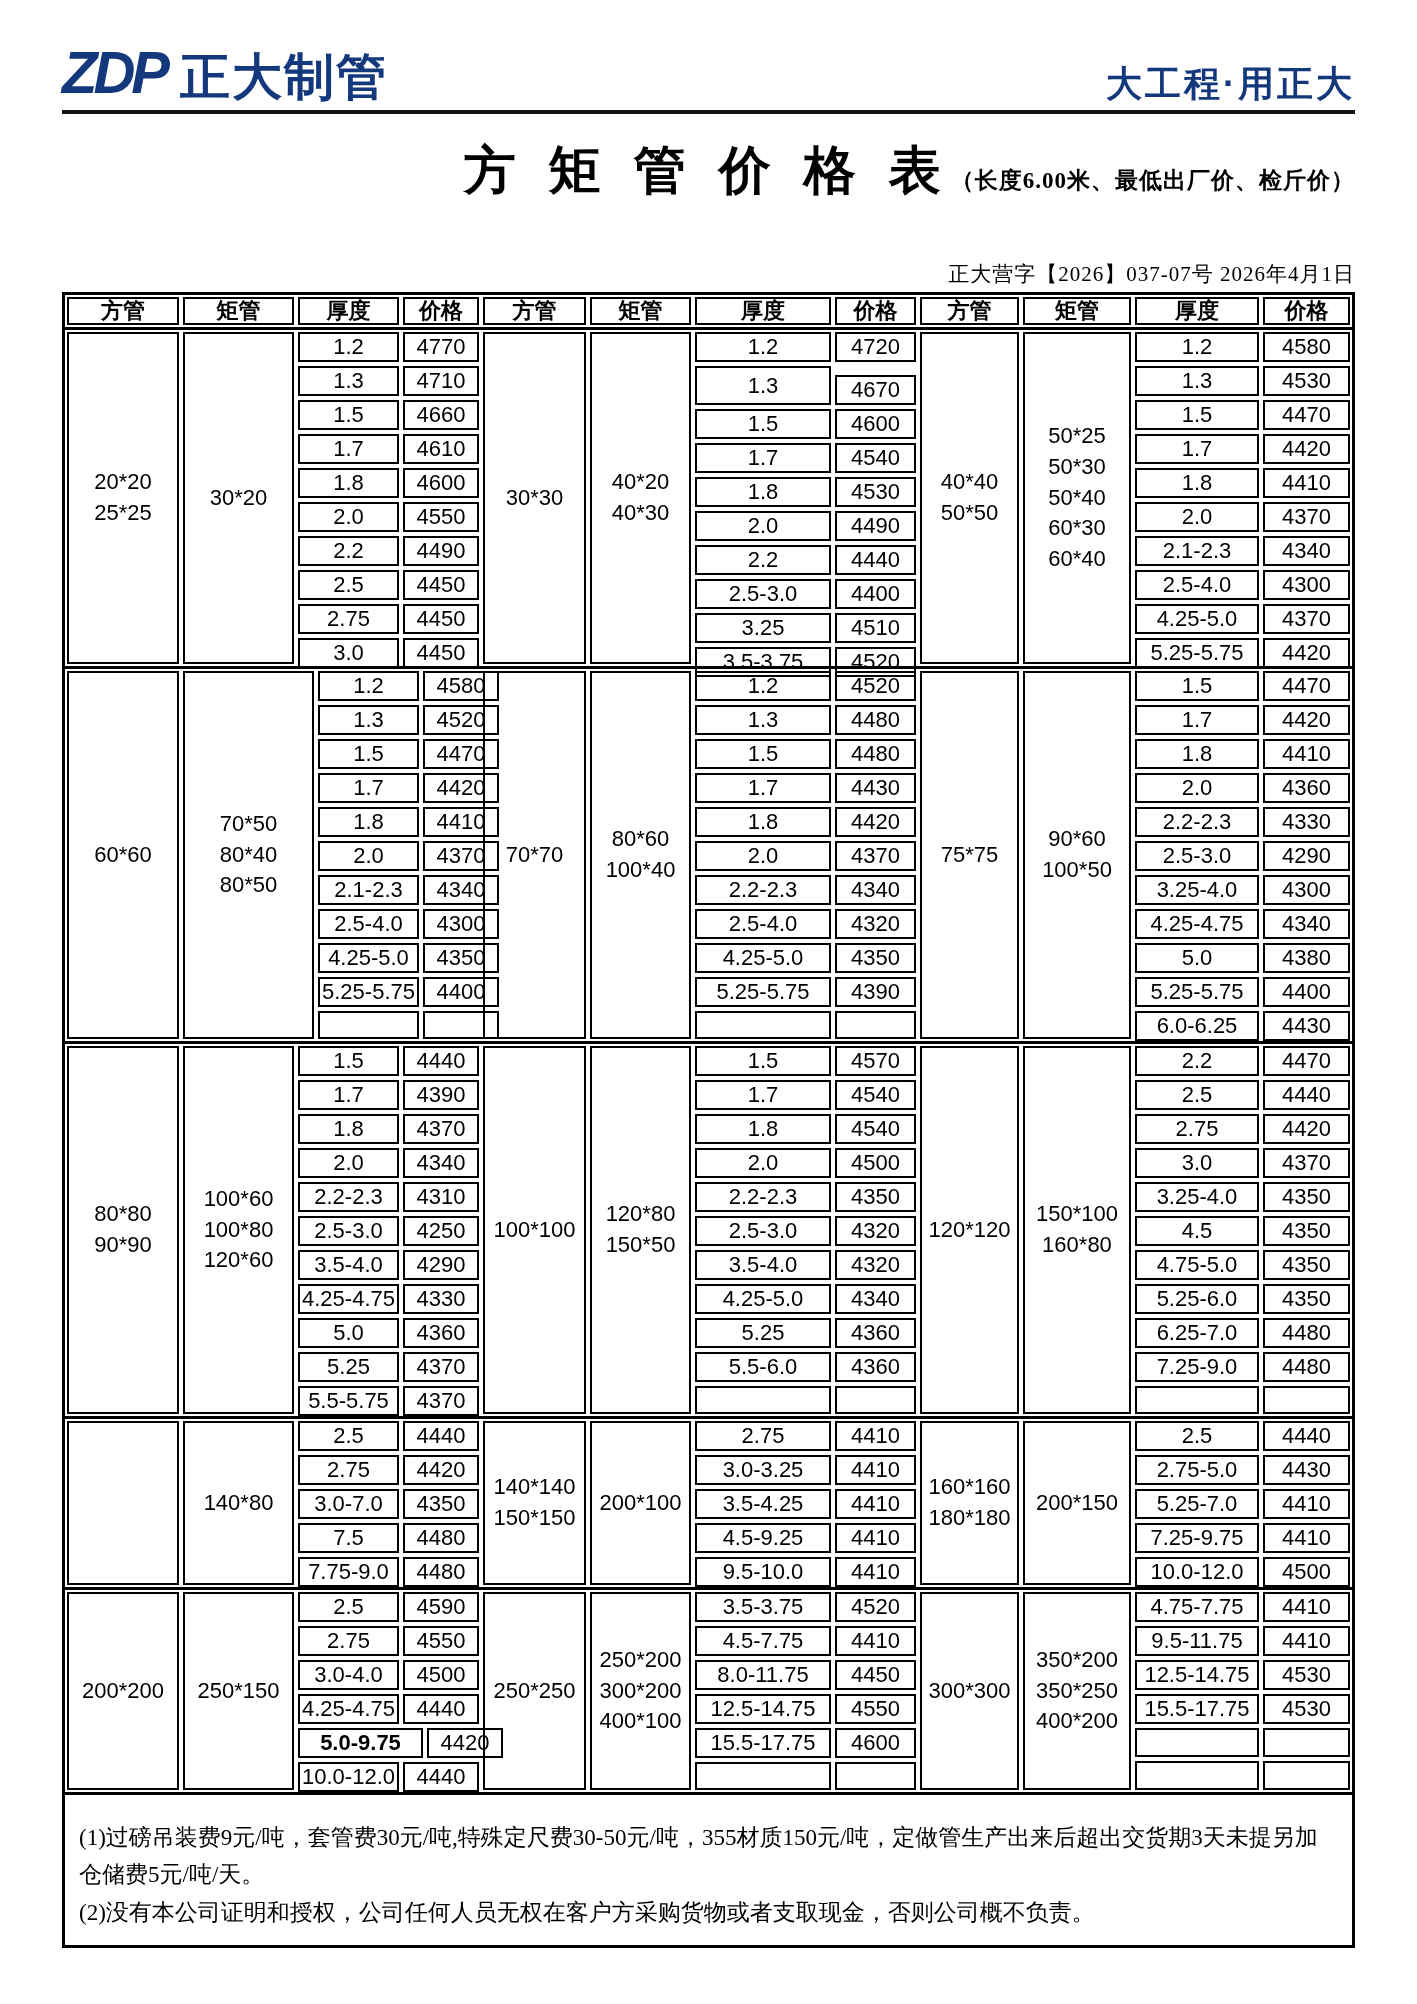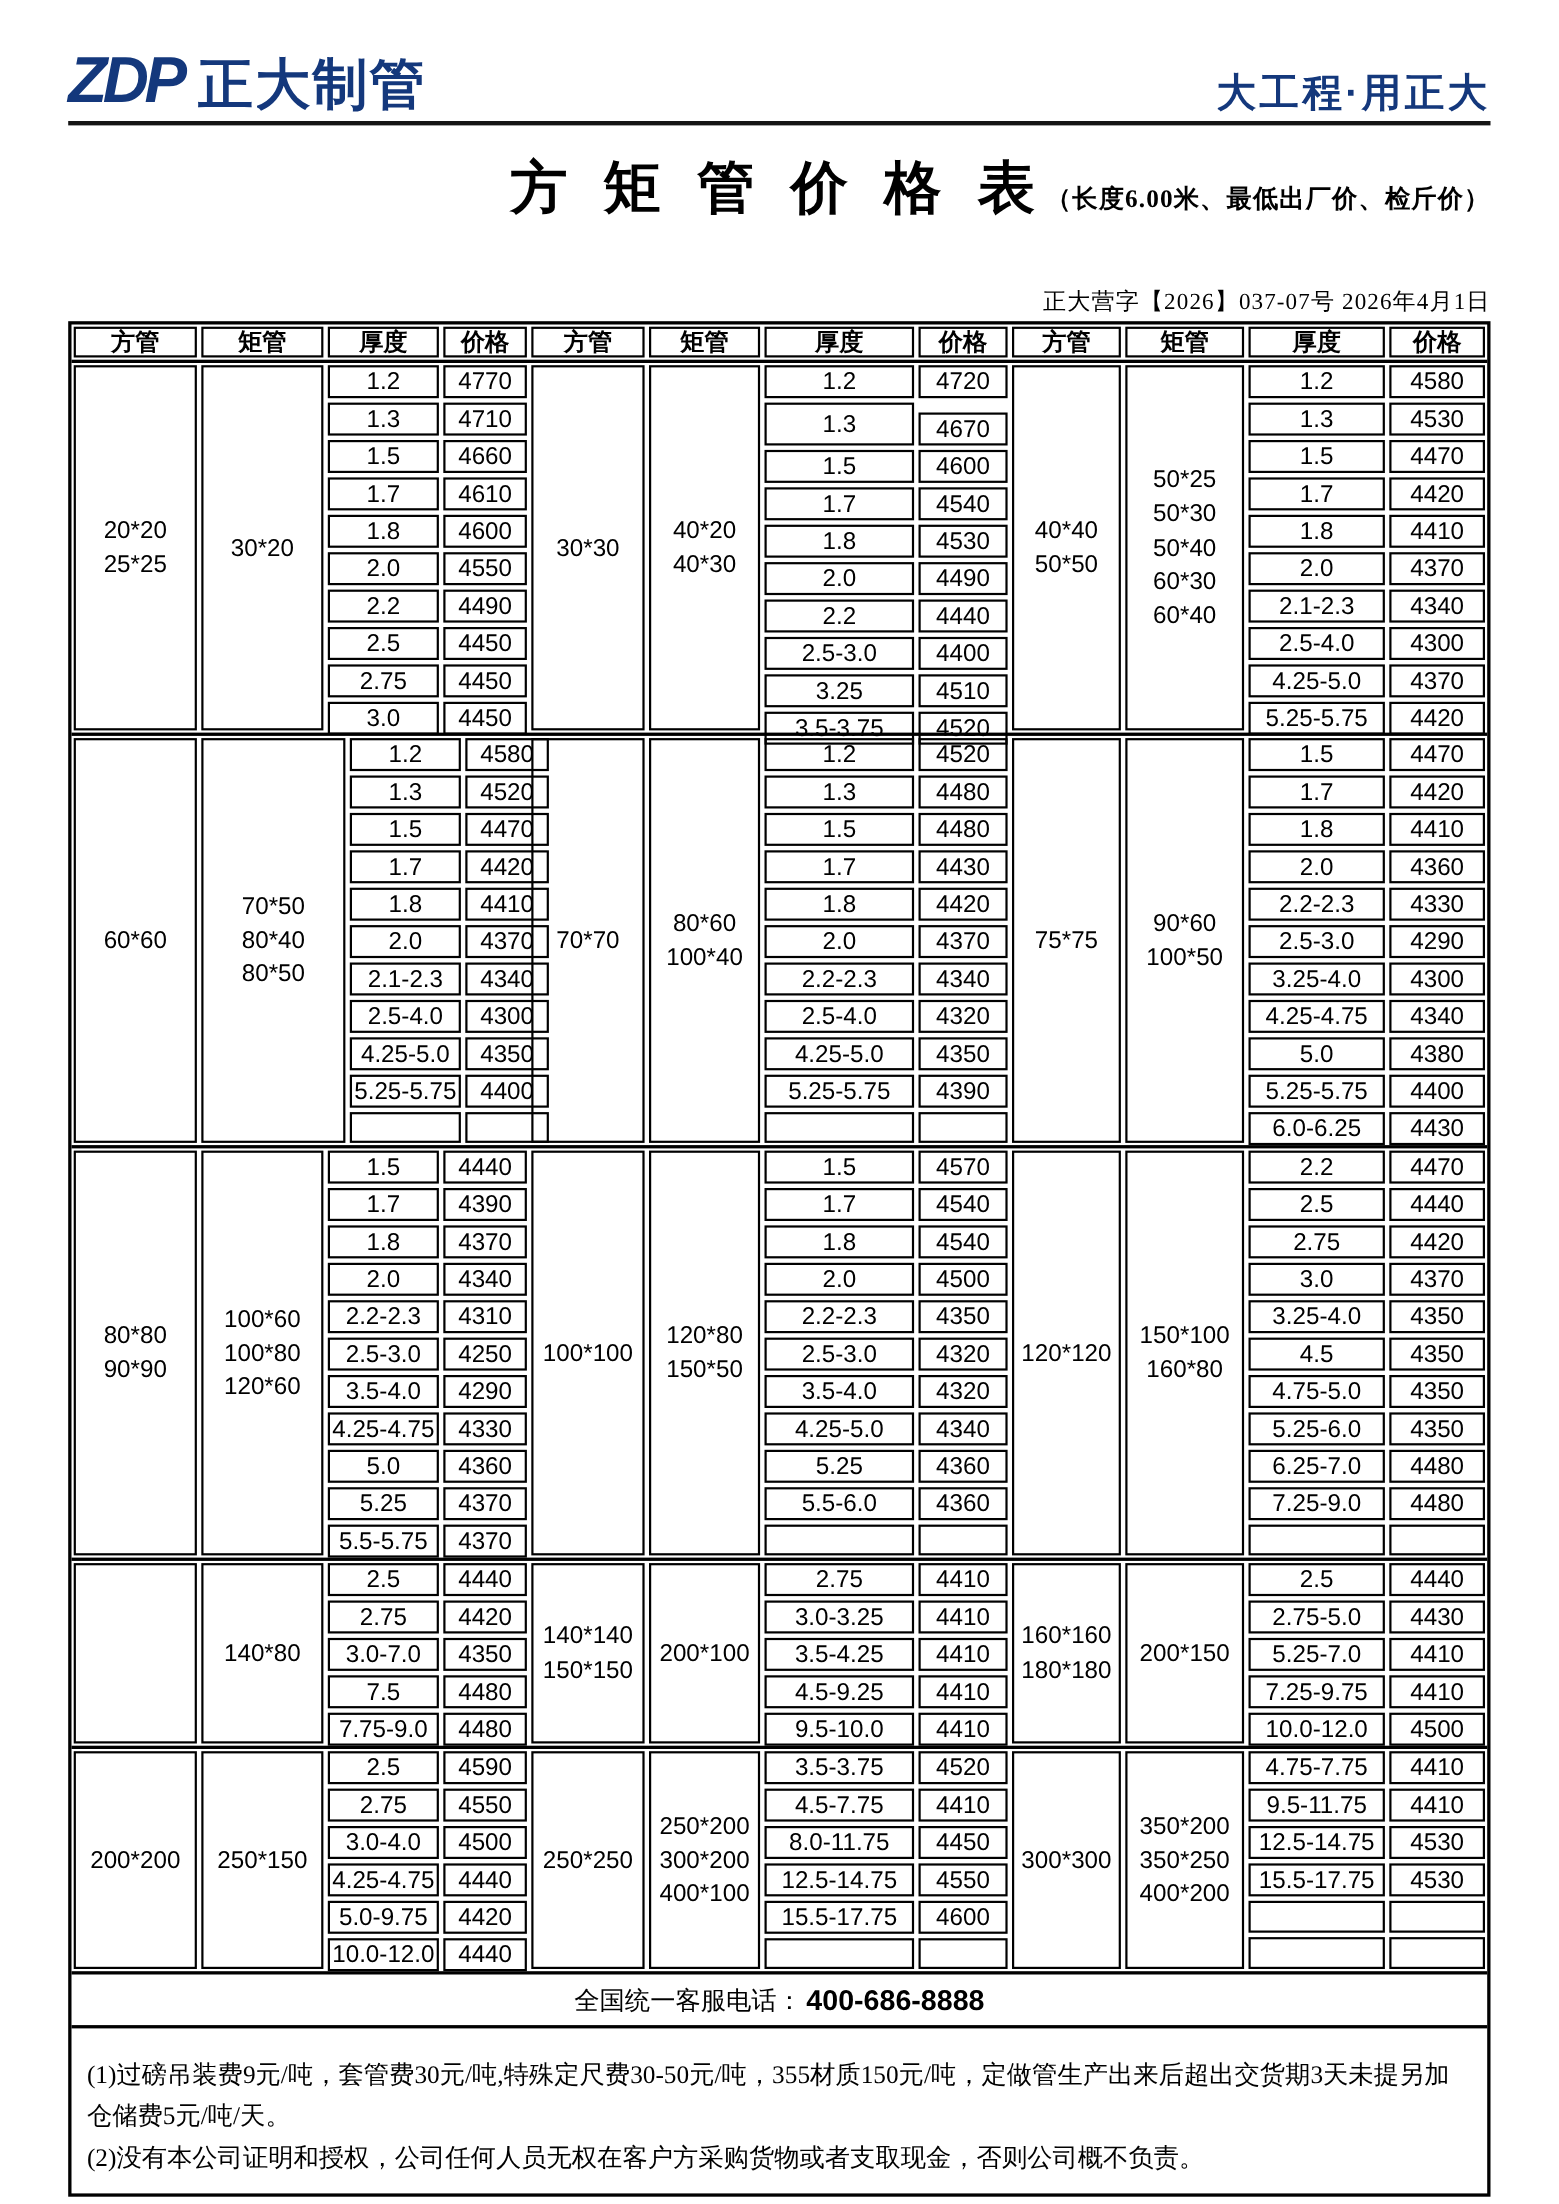--- a/index.html
+++ b/index.html
@@ -650,21 +650,21 @@
               </div>
               <div class="drow">
                 <div class="tbox" style="width: 101px;">3.0-4.0</div>
                 <div class="pbox" style="width: 76px;">4500</div>
               </div>
               <div class="drow">
                 <div class="tbox" style="width: 101px;">4.25-4.75</div>
                 <div class="pbox" style="width: 76px;">4440</div>
               </div>
               <div class="drow">
-                <div class="tbox" style="width: 101px;">5.0-9.75</div>
+                <div class="tbox" style="width: 125px; font-weight: bold;">5.0-9.75</div>
                 <div class="pbox" style="width: 76px;">4420</div>
               </div>
               <div class="drow">
                 <div class="tbox" style="width: 101px;">10.0-12.0</div>
                 <div class="pbox" style="width: 76px;">4440</div>
               </div>
             </div>
           </div>
           <div class="group g2">
             <div class="mcell" style="width: 103px;">250*250</div>
@@ -725,23 +725,19 @@
                 <div class="pbox" style="width: 87px;"></div>
               </div>
               <div class="drow">
                 <div class="tbox" style="width: 124px;"></div>
                 <div class="pbox" style="width: 87px;"></div>
               </div>
             </div>
           </div>
         </div>
       </div>
-    <div class="phone-row">
-      <span class="phone-label">全国统一客服电话：</span>
-      <span class="phone-number">400-686-8888</span>
-    </div>
     <div class="notes">
       <p class="note-line">(1)过磅吊装费9元/吨，套管费30元/吨,特殊定尺费30-50元/吨，355材质150元/吨，定做管生产出来后超出交货期3天未提另加仓储费5元/吨/天。</p>
       <p class="note-line">(2)没有本公司证明和授权，公司任何人员无权在客户方采购货物或者支取现金，否则公司概不负责。</p>
     </div>
   </div>
 
 </div>
 
 </body></html>

